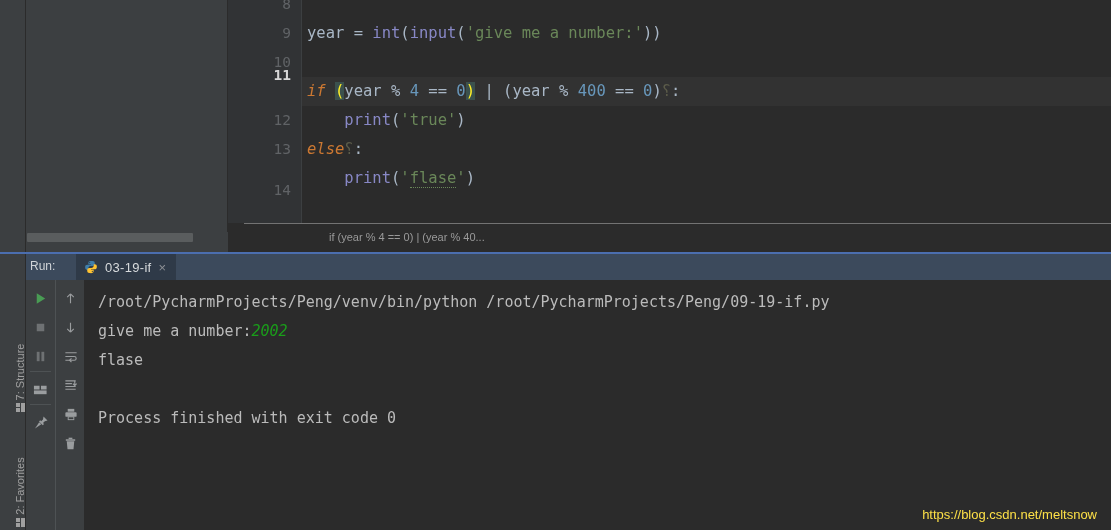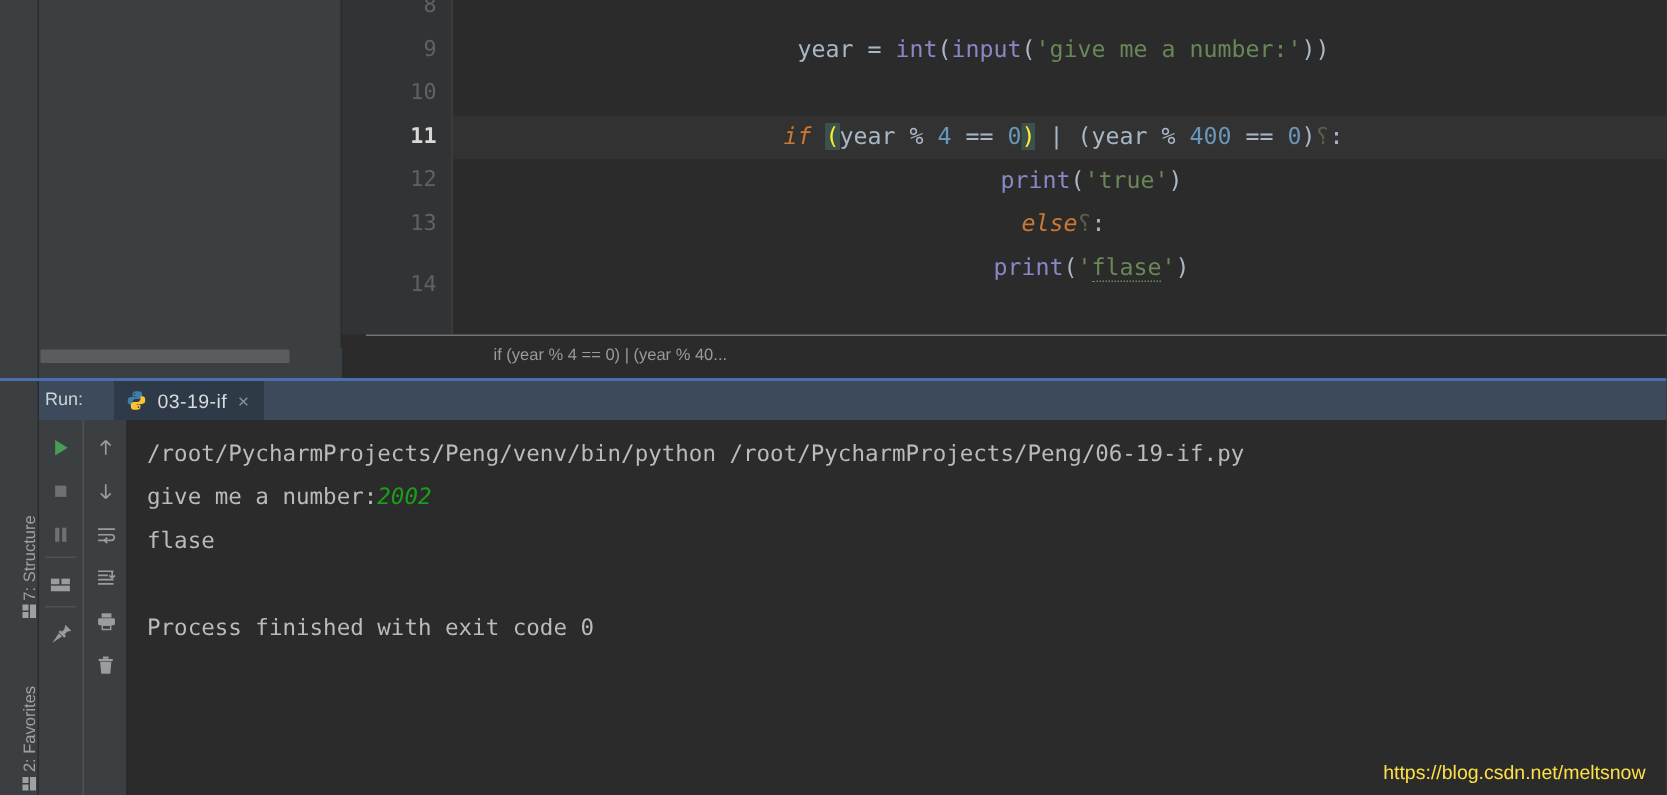--- a/index.html
+++ b/index.html
@@ -47,21 +47,20 @@
     font-family:"DejaVu Sans Mono", monospace;
   }
   .gutter {
     position:absolute; left:0; top:0; width:74px; height:223px;
     background:#313335;
     border-right:1px solid #3c3f41;
   }
   .code-area {
     position:absolute; left:74px; top:0; right:0; height:223px;
     background:#2b2b2b;
-    text-align:center;
   }
   .ln {
     position:absolute; right:10px;
     font-size:14.5px; color:#606366;
     font-family:"DejaVu Sans Mono", monospace;
     line-height:29px; height:29px;
   }
   .ln.current { color:#d8d8d8; font-weight:bold; }
 
   .code-line {
@@ -198,21 +197,21 @@
       <div class="proj-scrollbar-thumb"></div>
     </div>
     <div class="proj-bottom-strip"></div>
   </div>
 
   <div class="editor">
     <div class="gutter" id="gutter">
         <div class="ln" style="top: -10px;">8</div>
         <div class="ln" style="top: 19px;">9</div>
         <div class="ln" style="top: 48px;">10</div>
-        <div class="ln current" style="top: 77px;">11</div>
+        <div class="ln current" style="top: 61px;">11</div>
         <div class="ln" style="top: 106px;">12</div>
         <div class="ln" style="top: 135px;">13</div>
         <div class="ln" style="top: 176px;">14</div>
       </div>
     <div class="code-area" id="code-area">
         <div class="code-line" style="top: -10px;"></div>
         <div class="code-line" style="top: 19px;"><span class="op">year </span><span class="op">= </span><span class="builtin">int</span><span class="op">(</span><span class="builtin">input</span><span class="op">(</span><span class="str">'give me a number:'</span><span class="op">))</span></div>
         <div class="code-line" style="top: 48px;"></div>
         <div class="code-line current-line" style="top: 77px;"><span class="kw">if </span><span class="paren-hl">(</span><span class="op">year </span><span class="op">% </span><span class="num">4 </span><span class="op">== </span><span class="num">0</span><span class="paren-hl">)</span><span class="op"> | (</span><span class="op">year </span><span class="op">% </span><span class="num">400 </span><span class="op">== </span><span class="num">0</span><span class="op">)</span><span class="ws-mark">⸮</span><span class="op">:</span></div>
         <div class="code-line" style="top: 106px;"><span class="op">    </span><span class="builtin">print</span><span class="op">(</span><span class="str">'true'</span><span class="op">)</span></div>
@@ -320,16 +319,16 @@
       <div class="tb-btn" style="top:149px;">
         <svg width="15" height="15" viewBox="0 0 16 16">
           <rect x="3" y="3.5" width="10" height="1.6" fill="#9a9d9f"></rect>
           <rect x="6" y="1.8" width="4" height="1.6" fill="#9a9d9f"></rect>
           <path d="M4 5.5 H12 L11.2 14 H4.8 Z" fill="#9a9d9f"></path>
         </svg>
       </div>
     </div>
   </div>
 
-  <div class="console" id="console"><div class="cmdline">/root/PycharmProjects/Peng/venv/bin/python /root/PycharmProjects/Peng/06-19-if.py</div><div class=""><span>give me a number:</span><span class="userinput">2002</span></div><div class="">flase</div><div class="blankline"></div><div class="">Process finished with exit code 0</div></div>
+  <div class="console" id="console"><div class="cmdline">/root/PycharmProjects/Peng/venv/bin/python /root/PycharmProjects/Peng/09-19-if.py</div><div class=""><span>give me a number:</span><span class="userinput">2002</span></div><div class="">flase</div><div class="blankline"></div><div class="">Process finished with exit code 0</div></div>
 
   <div class="watermark">https://blog.csdn.net/meltsnow</div>
 </div>
 
 </body></html>

